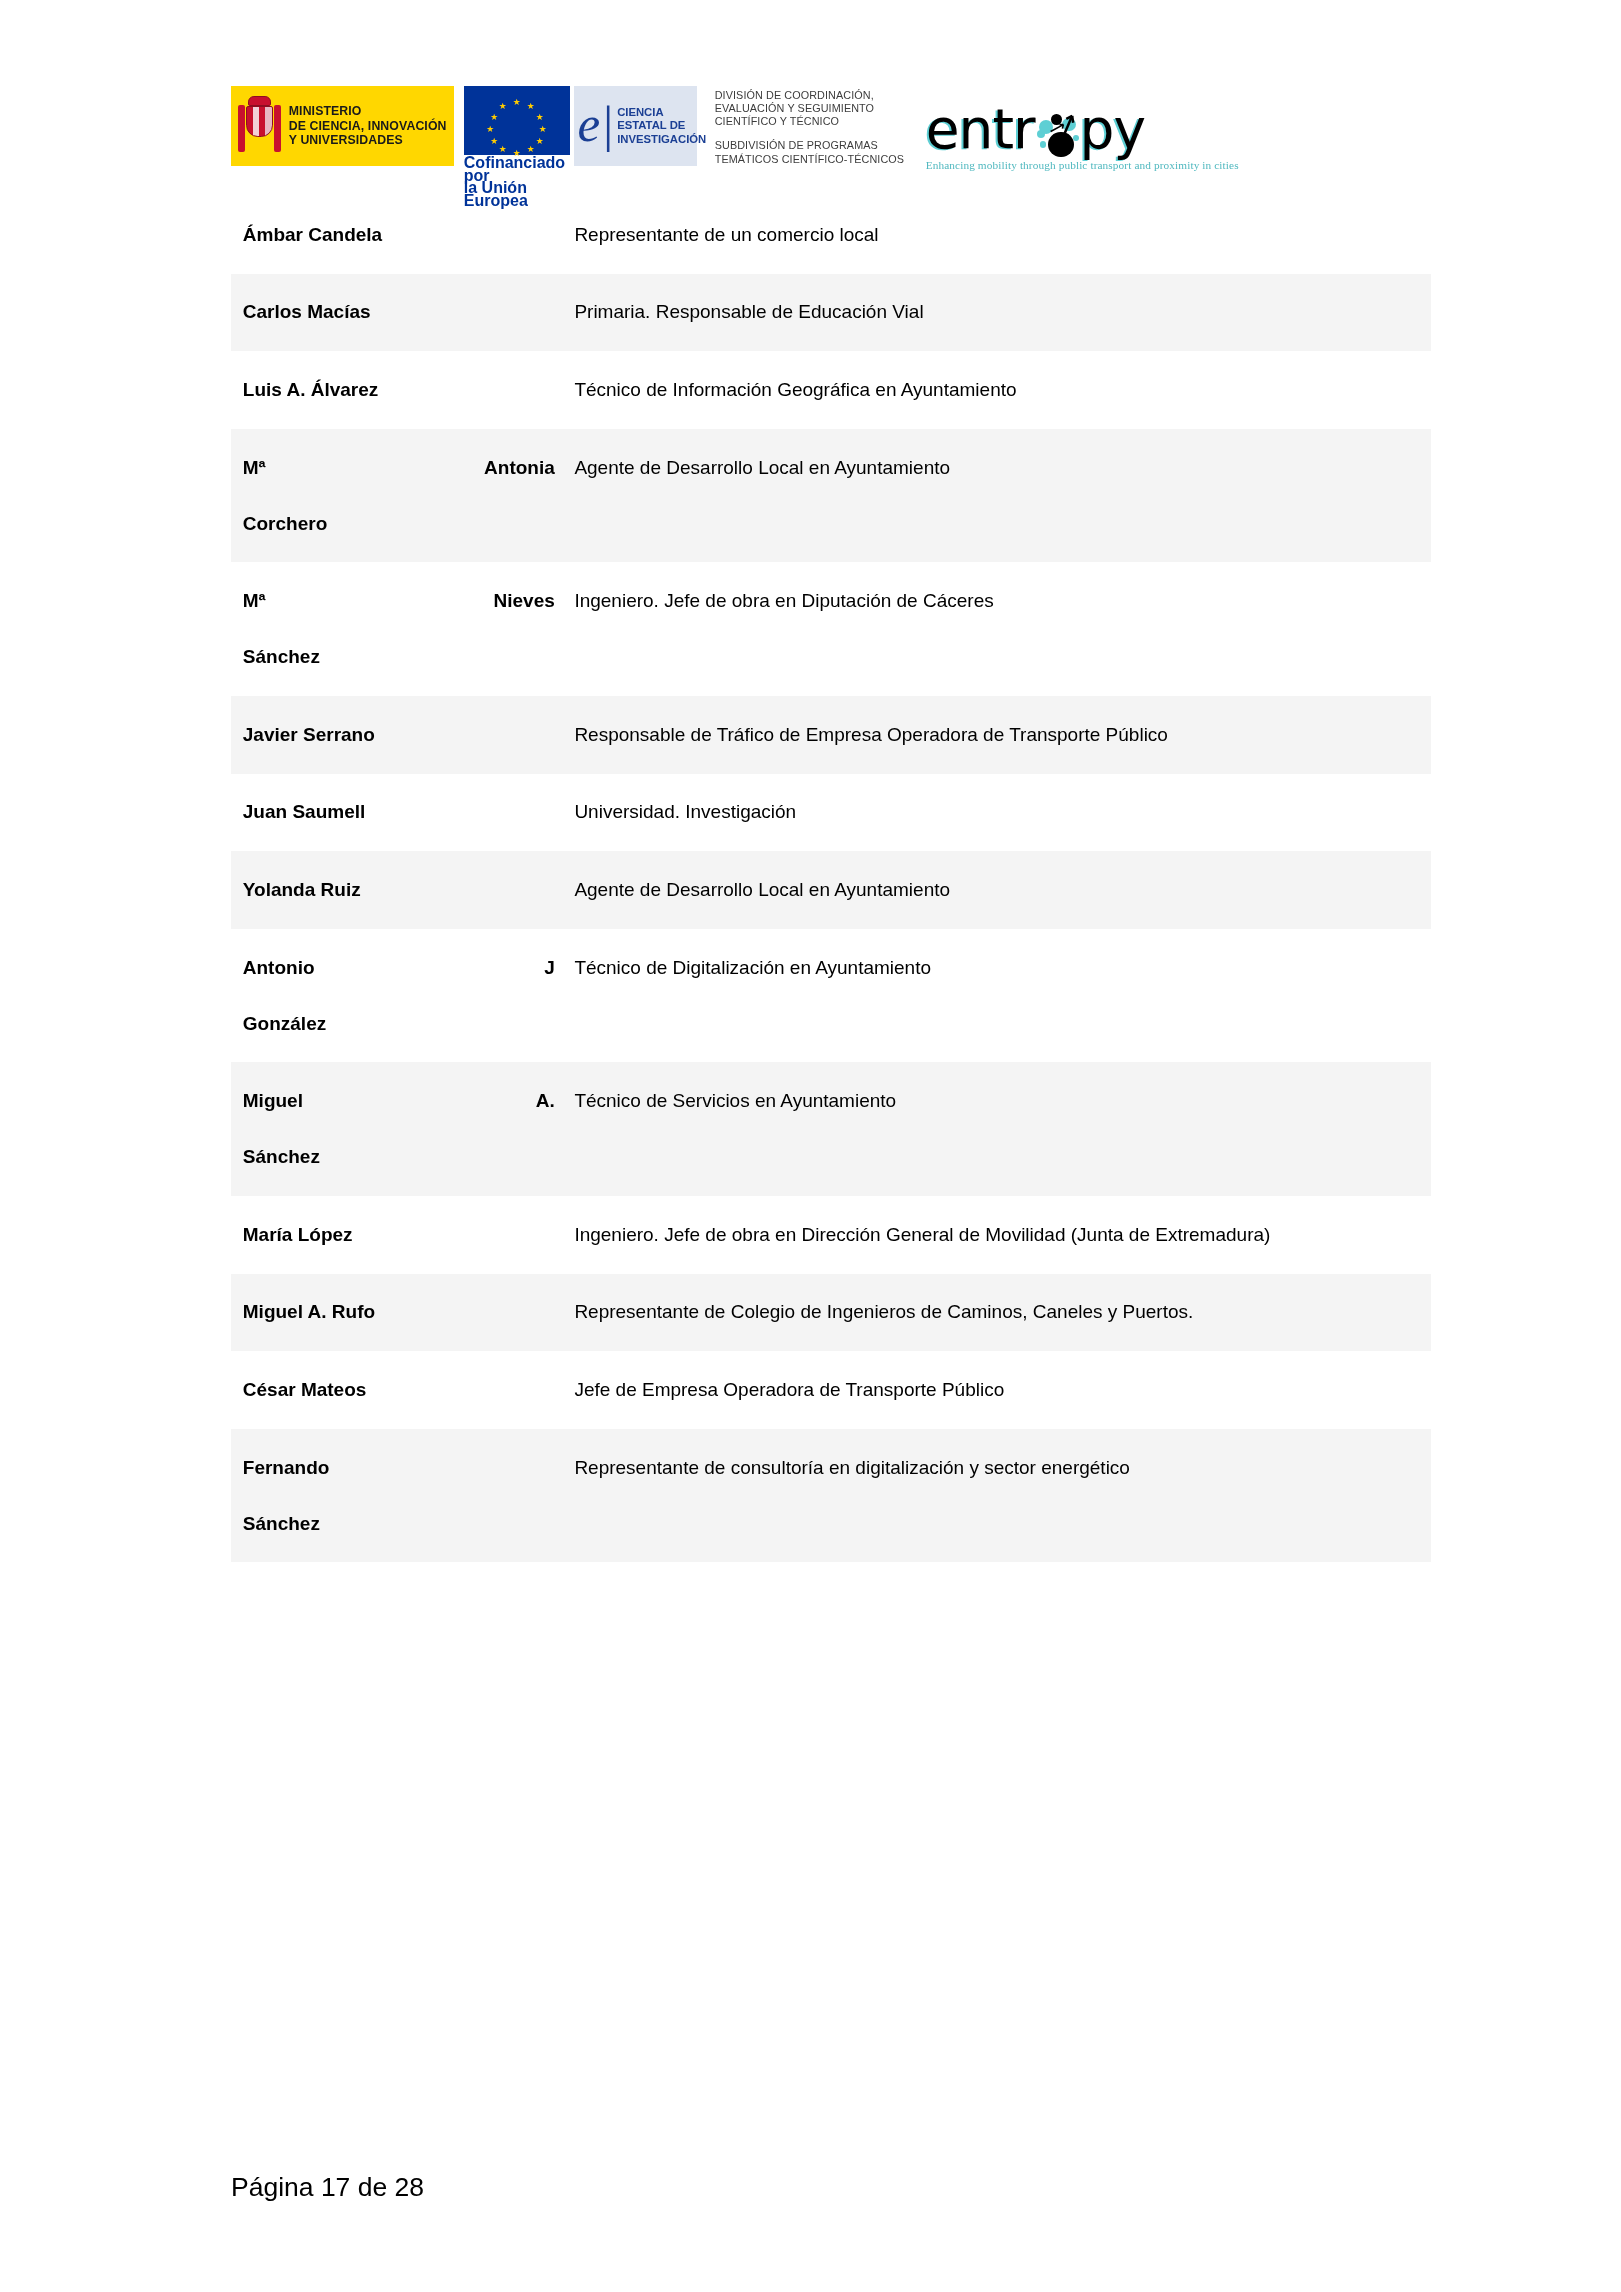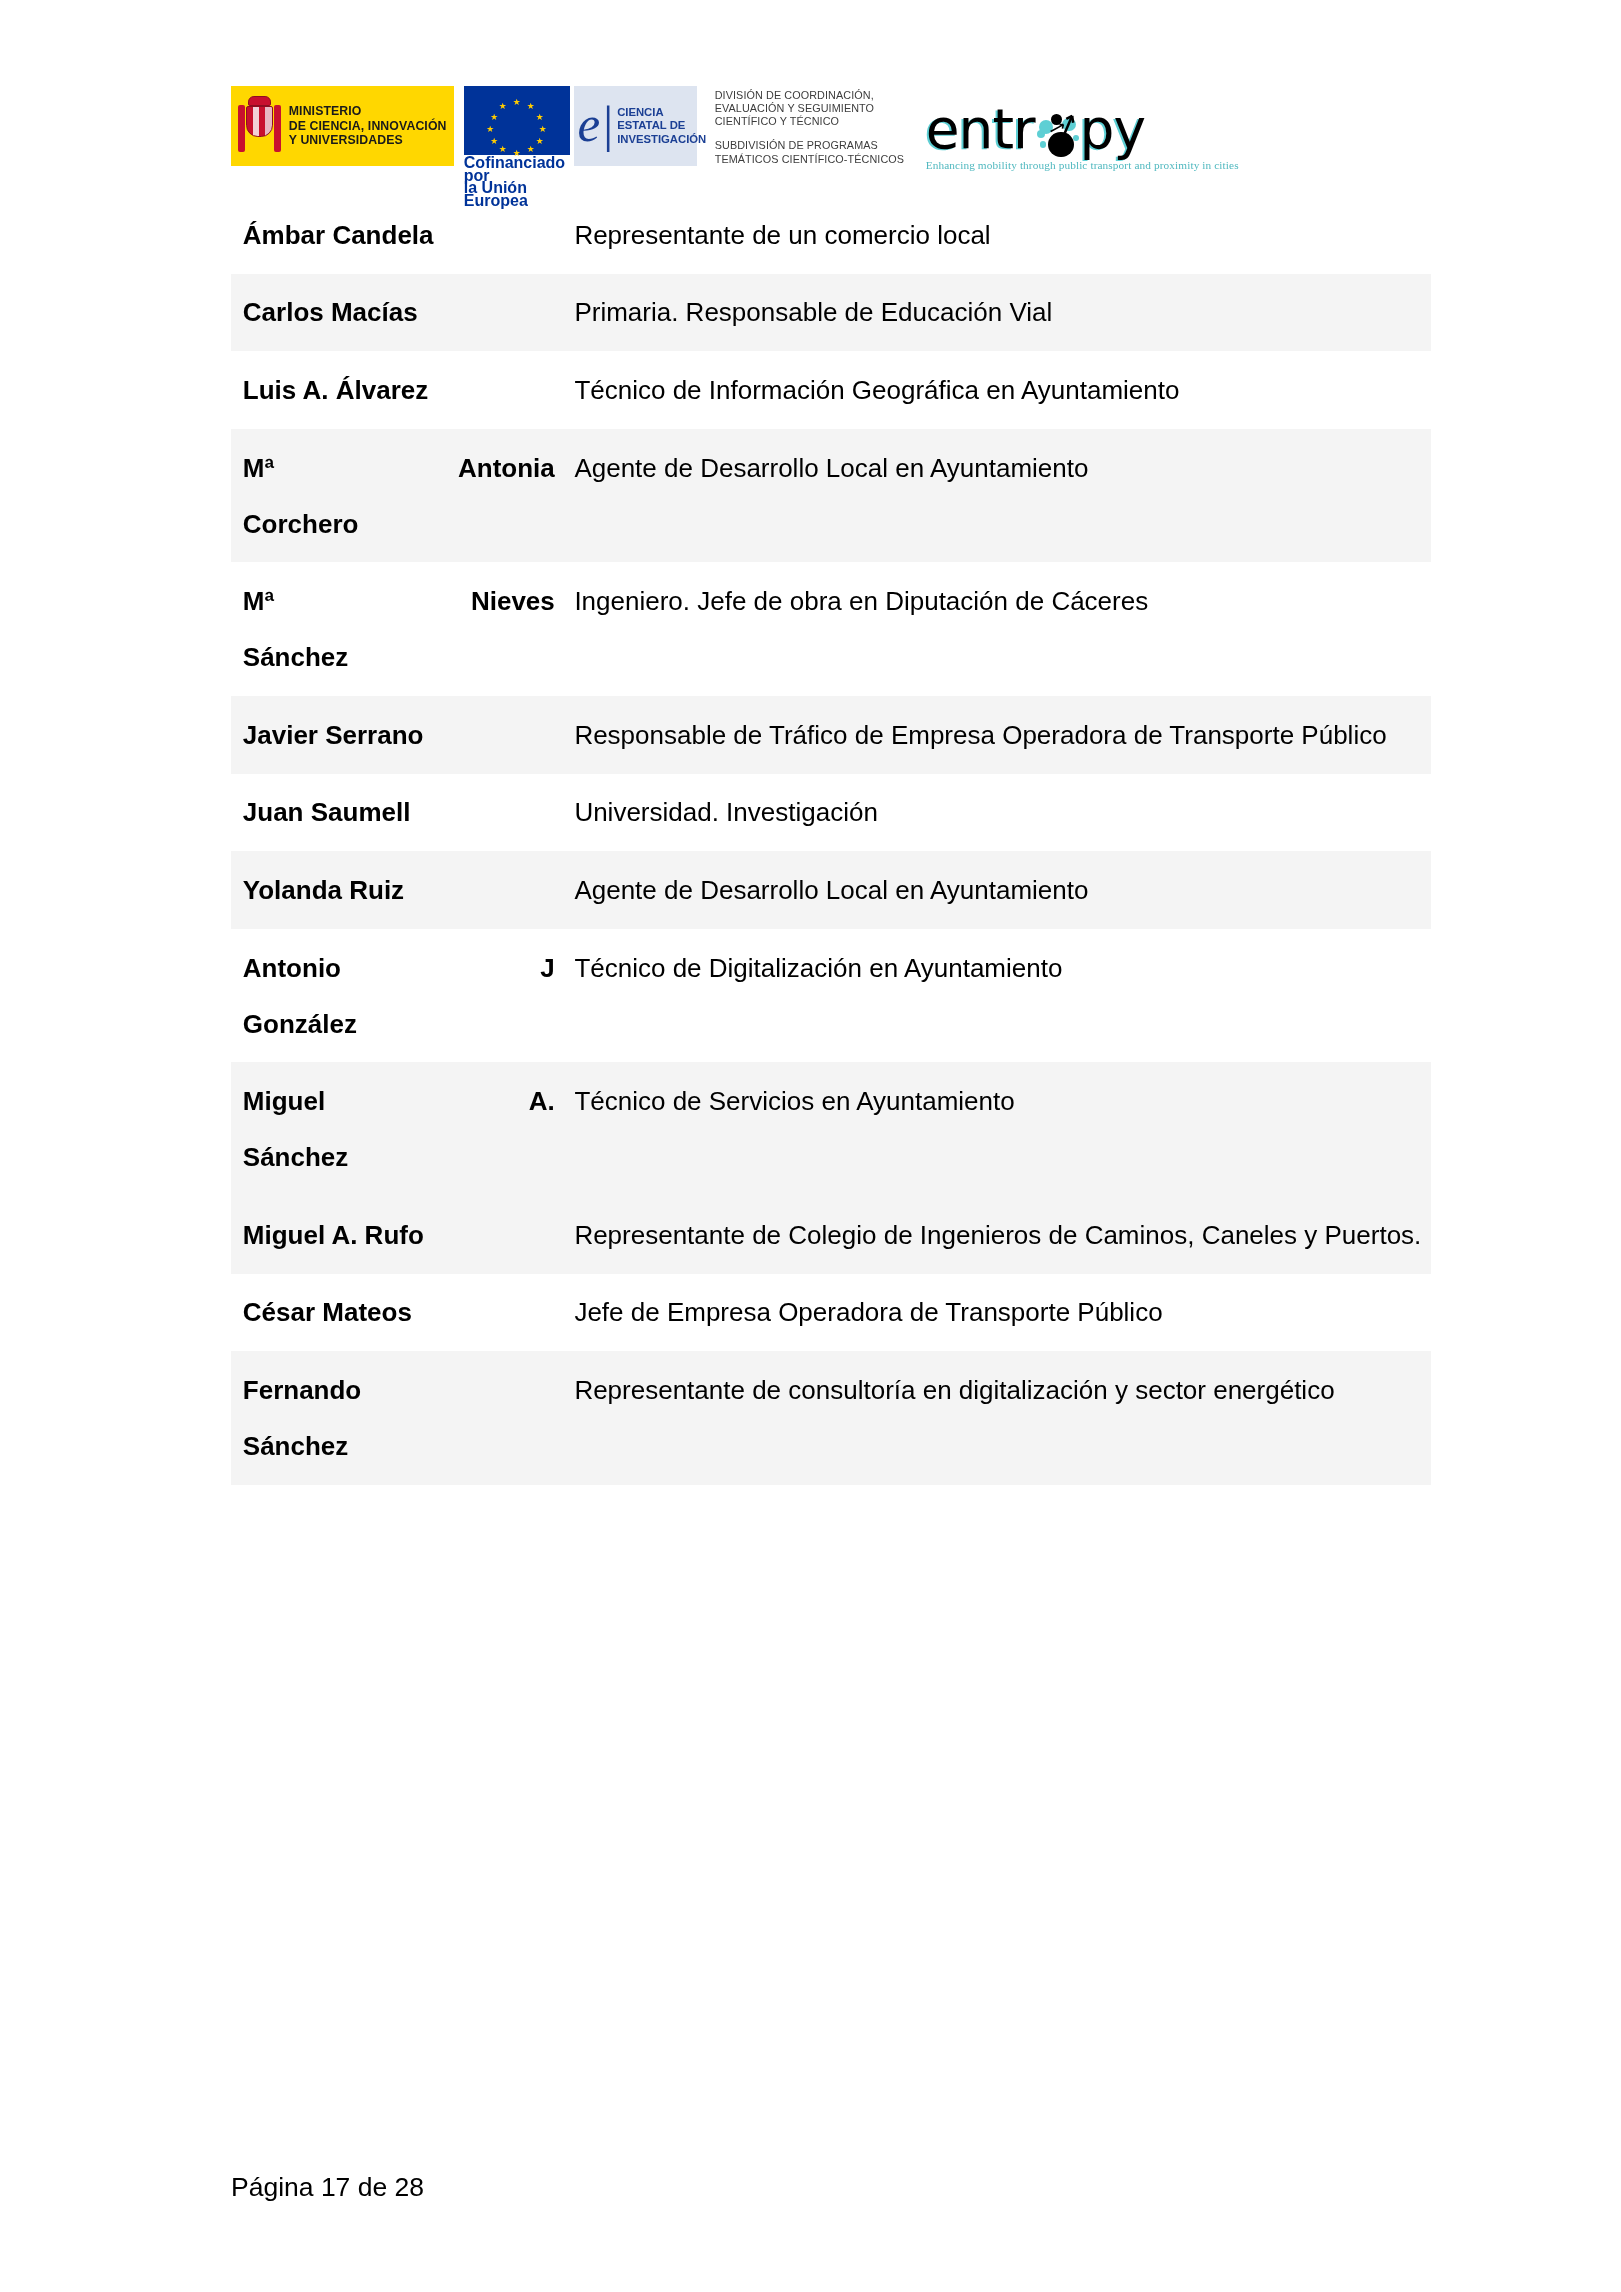--- a/index.html
+++ b/index.html
@@ -203,21 +203,21 @@
     left: 231px;
     top: 196px;
     width: 1159px;
     border-collapse: collapse;
     table-layout: fixed;
   }
   .people-table tr.shaded td { background: #f4f4f4; }
   .people-table td {
     vertical-align: top;
     padding: 10.8px 9.8px 10.8px 11.8px;
-    font-size: 26px;
+    font-size: 19px;
     line-height: 56px;
     border: none;
   }
   .people-table td.col-name {
     width: 312px;
     font-weight: 700;
     text-align: justify;
     text-align-last: justify;
     padding-right: 13.7px;
   }
@@ -416,20 +416,28 @@
         </tr>
         <tr class="shaded">
           <td class="col-name">
             <span class="nm-line">Miguel A.</span>
             <span class="nm-line last">Sánchez</span>
           </td>
           <td class="col-role">
             <p>Técnico de Servicios en Ayuntamiento</p>
           </td>
         </tr>
+        <tr>
+          <td class="col-name">
+            <span class="nm-line last">María López</span>
+          </td>
+          <td class="col-role">
+            <p>Ingeniero. Jefe de obra en Dirección General de Movilidad (Junta de Extremadura)</p>
+          </td>
+        </tr>
         <tr class="shaded">
           <td class="col-name">
             <span class="nm-line last">Miguel A. Rufo</span>
           </td>
           <td class="col-role">
             <p>Representante de Colegio de Ingenieros de Caminos, Caneles y Puertos.</p>
           </td>
         </tr>
         <tr>
           <td class="col-name">

